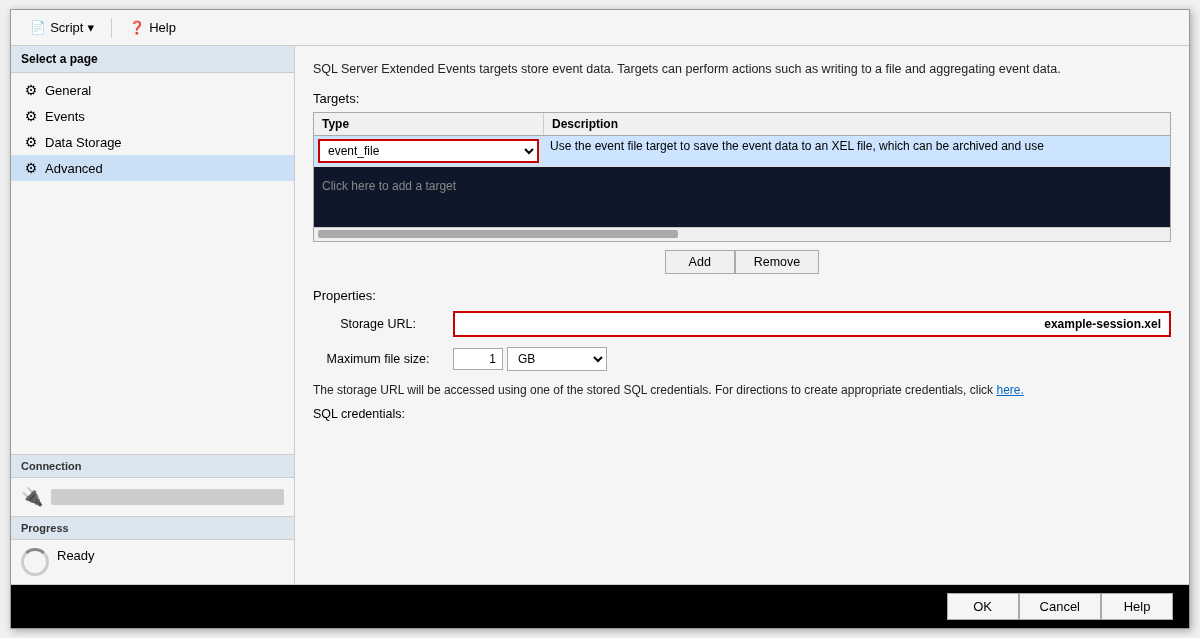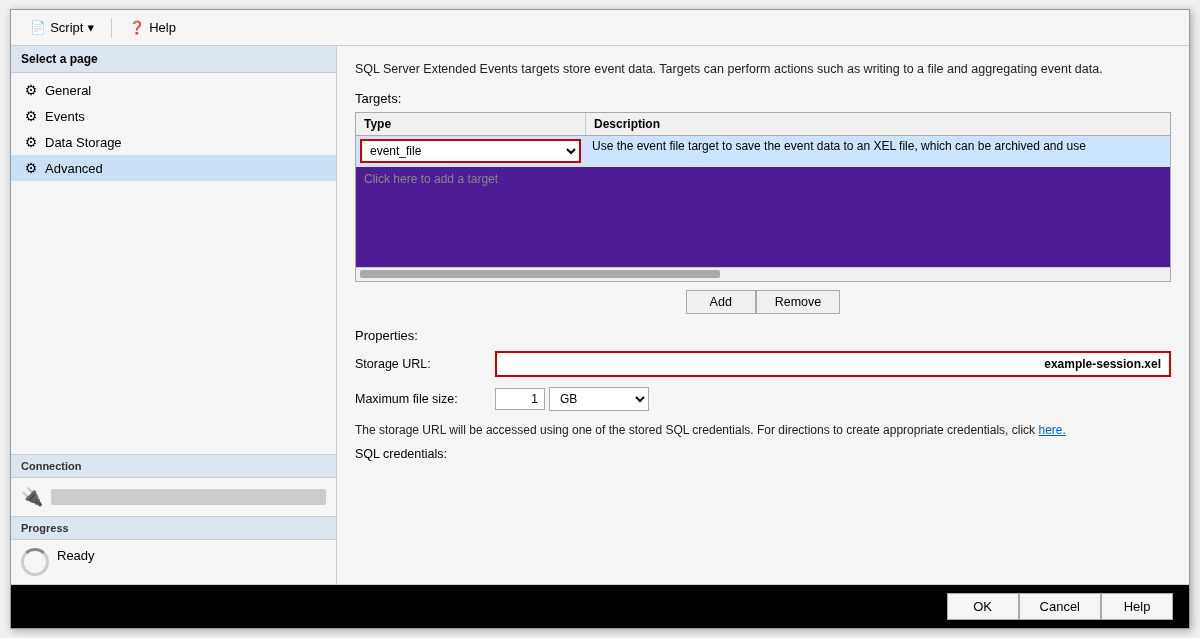--- a/index.html
+++ b/index.html
@@ -46,21 +46,21 @@
       height: 20px;
       background: #ccc;
       margin: 0 4px;
     }
     .dialog-body {
       display: flex;
       flex: 1;
       overflow: hidden;
     }
     .sidebar {
-      width: 326px;
+      width: 284px;
       background: #f5f5f5;
       border-right: 1px solid #ccc;
       display: flex;
       flex-direction: column;
       padding: 0;
     }
     .sidebar-section-title {
       background: #dce6f0;
       padding: 6px 10px;
       font-weight: bold;
@@ -194,23 +194,23 @@
       padding: 2px 4px;
       border: 2px solid #cc0000;
       background: #fff;
       font-size: 12px;
       outline: none;
       cursor: pointer;
     }
     .click-to-add {
       color: #888;
       font-size: 12px;
-      padding: 5px 8px;
-      height: 100px;
-      background: #4c1d95;
+      padding: 12px 8px;
+      height: 60px;
+      background: #0f172a;
     }
     .scrollbar-area {
       height: 14px;
       background: #f0f0f0;
       border-top: 1px solid #ccc;
       display: flex;
       align-items: center;
       padding: 2px 4px;
     }
     .scrollbar-thumb {
@@ -241,21 +241,21 @@
       margin-bottom: 8px;
     }
     .property-row {
       display: flex;
       align-items: center;
       margin-bottom: 10px;
       gap: 10px;
     }
     .property-label {
       width: 130px;
-      text-align: left;
+      text-align: center;
       font-size: 12.5px;
       flex-shrink: 0;
     }
     .storage-url-input {
       flex: 1;
       padding: 4px 8px;
       border: 2px solid #cc0000;
       font-size: 12px;
       text-align: right;
       outline: none;

